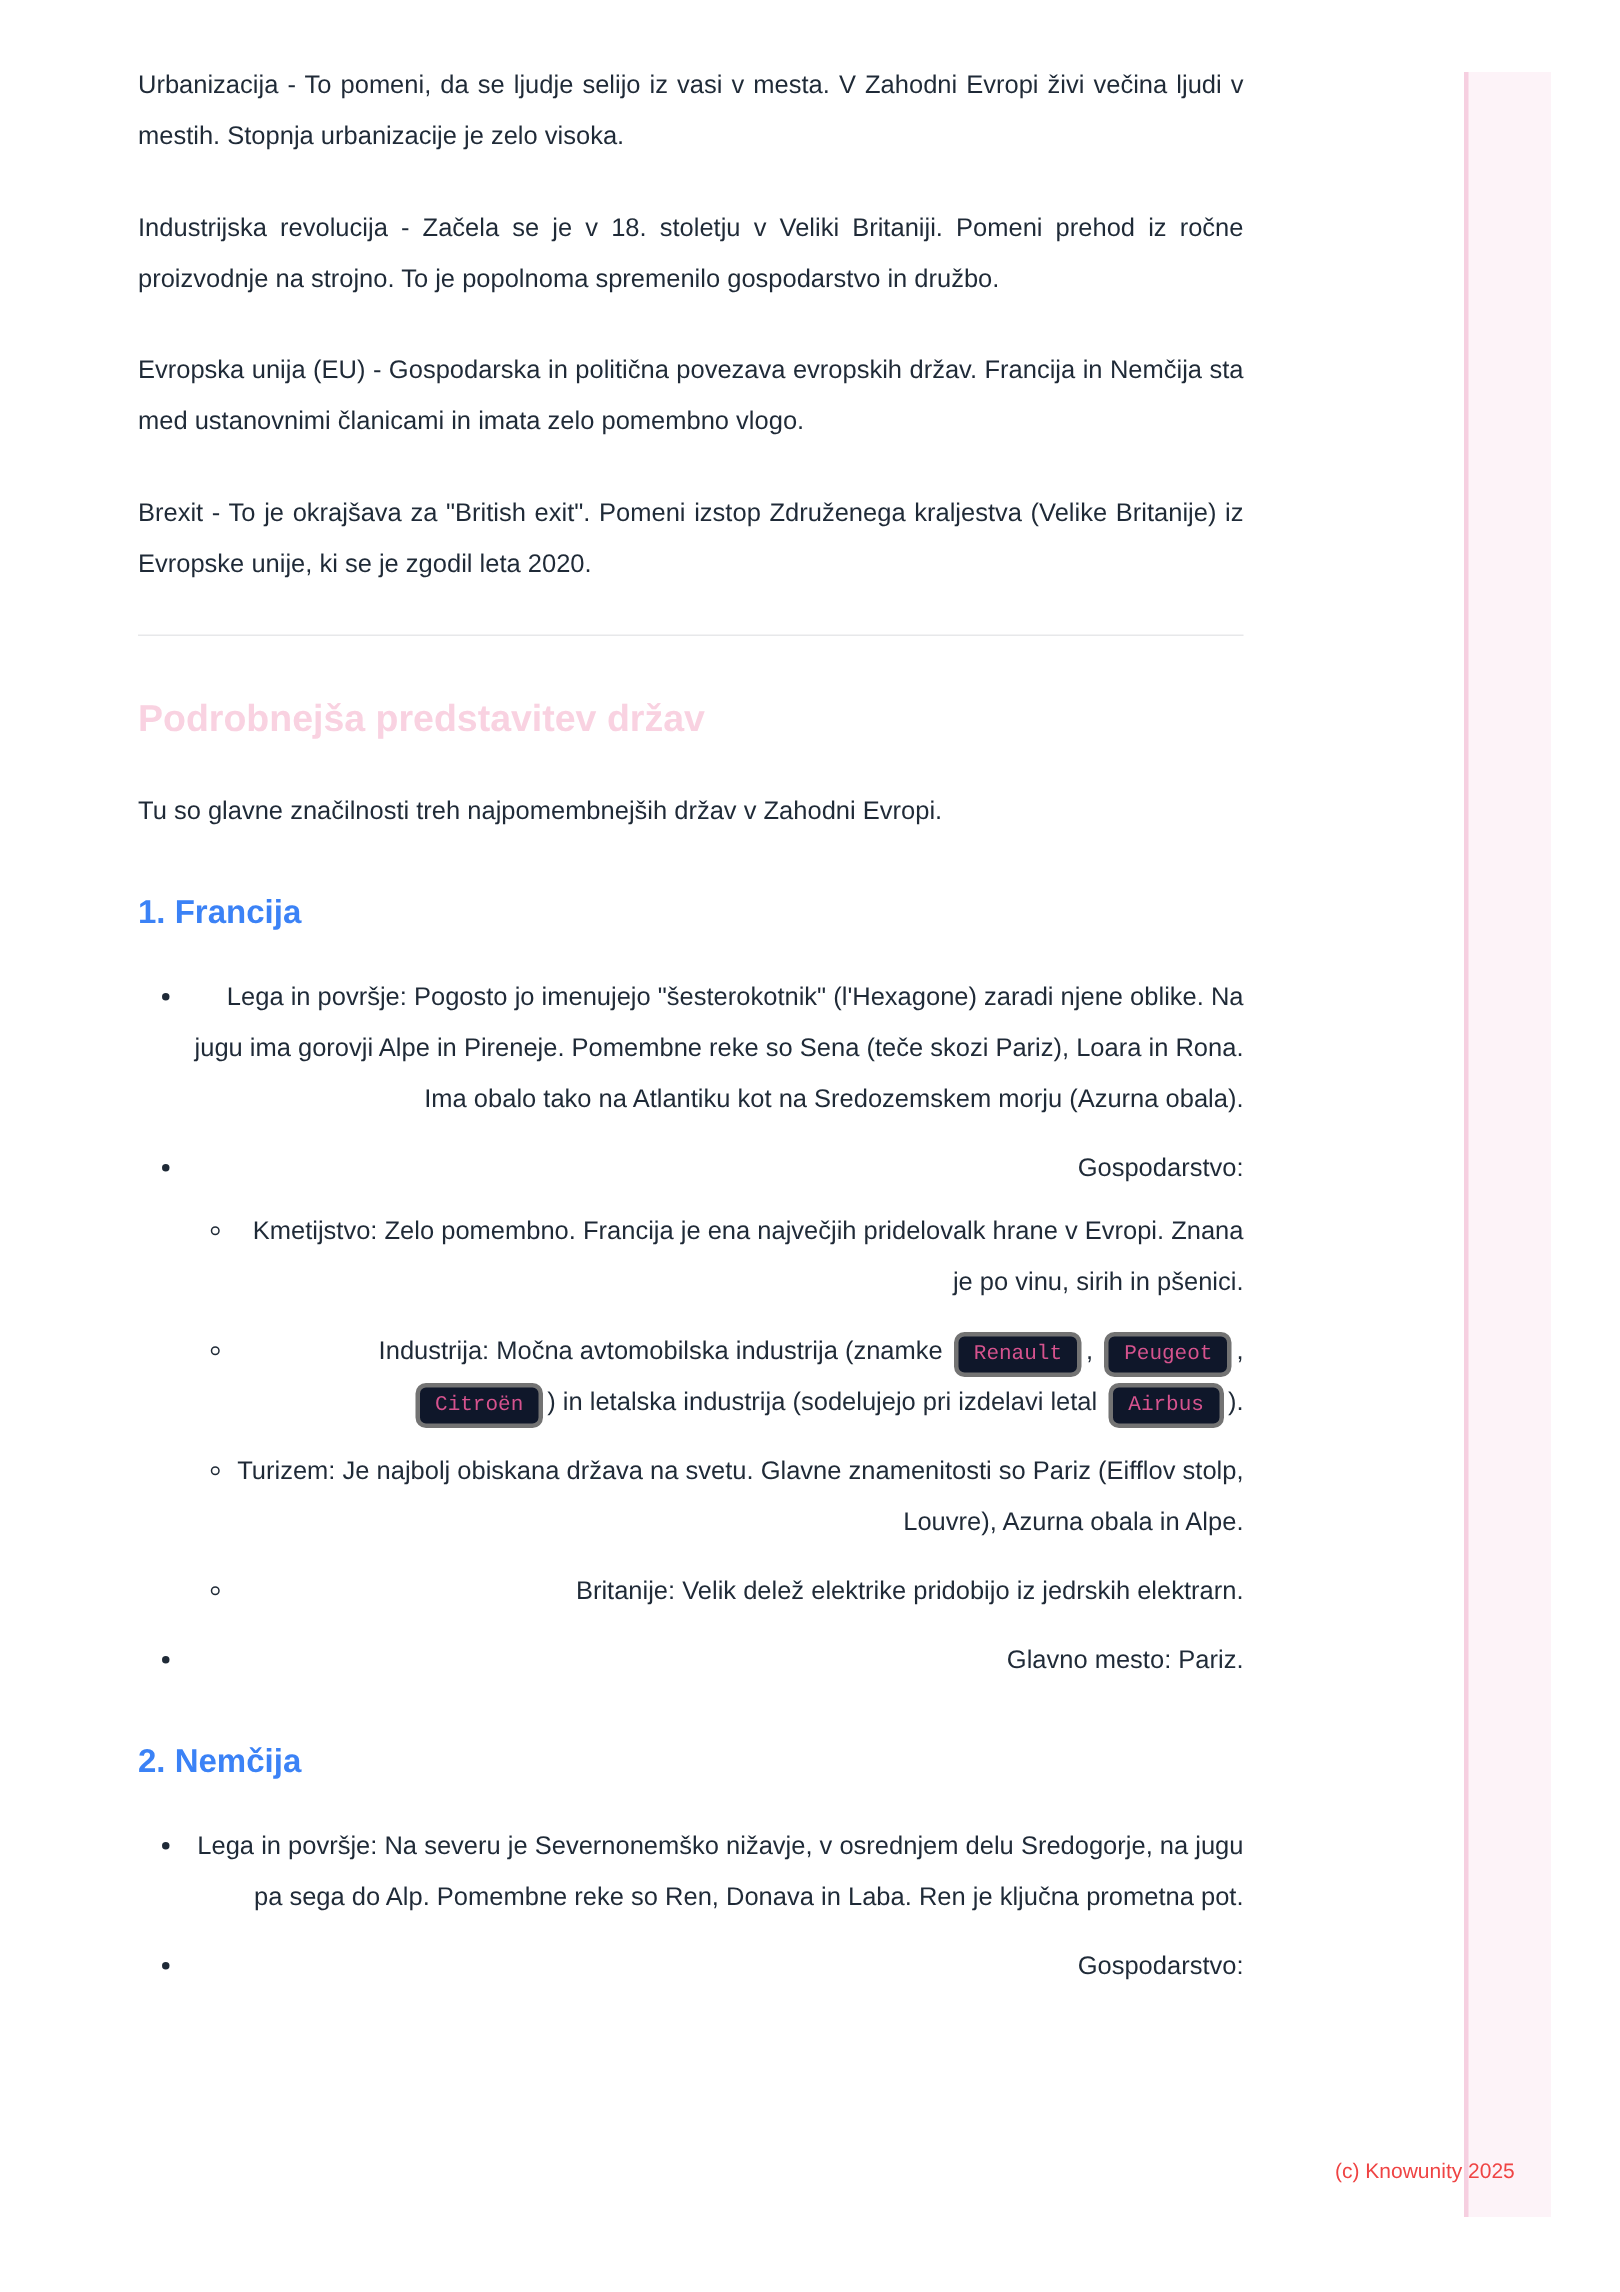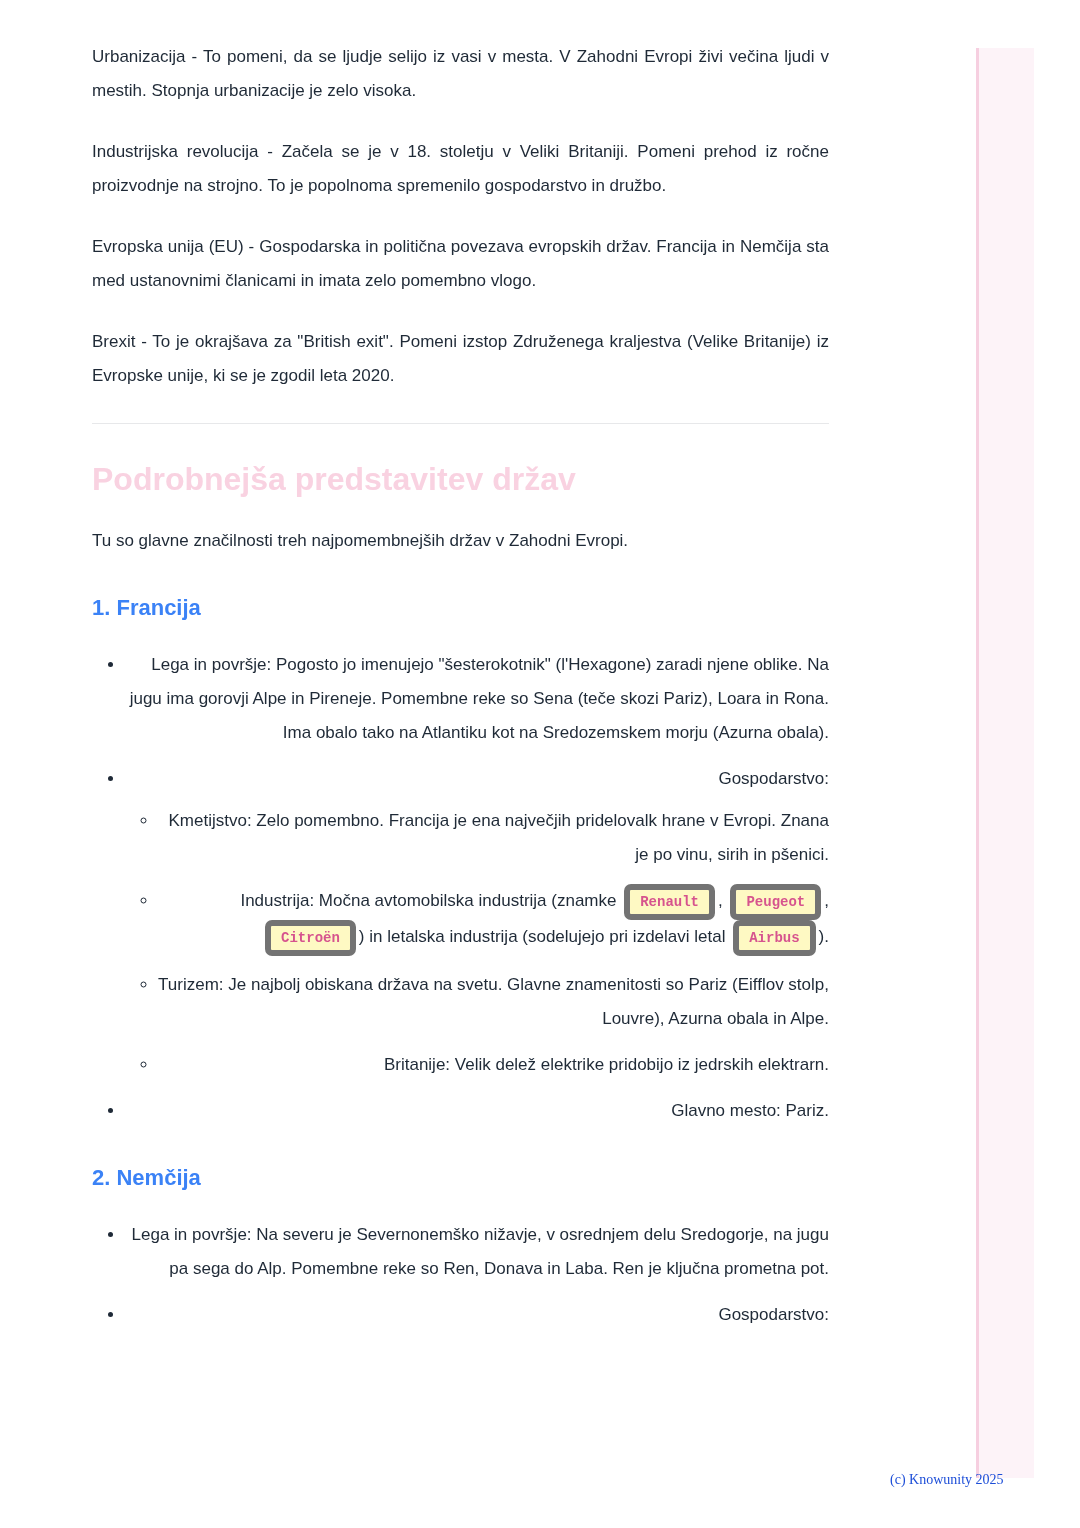--- a/index.html
+++ b/index.html
@@ -23,21 +23,21 @@
   p.def {
     text-align: justify;
     margin: 0 0 27px 0;
   }
   hr.divider {
     border: none;
     border-top: 1px solid #e7e8ea;
     margin: 30px 0 0 0;
   }
   h1.section-title {
-    font-size: 32px;
+    font-size: 25px;
     line-height: 34px;
     color: #f9d2e1;
     font-weight: bold;
     margin: 38px 0 28px 0;
   }
   p.intro { margin: 0 0 8px 0; }
   h2.country {
     font-size: 22px;
     line-height: 28px;
     color: #3b82f6;
@@ -53,46 +53,45 @@
   ul.l2 {
     list-style: circle;
     margin: 8px 0 0 0;
     padding-left: 33px;
   }
   ul.l2 > li { margin-bottom: 12px; }
   .badge {
     display: inline-block;
     font-family: "Liberation Mono", "DejaVu Sans Mono", monospace;
     font-size: 14px;
-    font-weight: bold;
+    font-weight: normal;
     line-height: 20px;
     color: #d6538e;
-    background: #fef9c3;
-    border: 6px solid #737373;
+    background: #0f172a;
+    border: 3px solid #737373;
     border-radius: 7px;
     padding: 2px 10px;
     margin: 0 3px;
     white-space: nowrap;
   }
   .side-strip {
     position: absolute;
     left: 976px; top: 48px;
     width: 58px; height: 1430px;
     background: #fdf3f8;
     border-left: 3px solid #f6cfe0;
   }
   .copyright {
     position: absolute;
-    top: 1470px; left: 890px;
+    top: 1437px; left: 890px;
     font-size: 14px;
     line-height: 20px;
-    color: #1d4ed8;
+    color: #ef4444;
     z-index: 2;
     white-space: nowrap;
-    font-family: Liberation Serif, serif;
   }
 </style>
 </head>
 <body>
 
 <div class="side-strip"></div>
 
 <div class="content">
 
   <p class="def"><span class="b">Urbanizacija</span><span> - To pomeni, da se ljudje selijo iz vasi v mesta. V Zahodni Evropi živi večina ljudi v mestih. Stopnja urbanizacije je zelo visoka.</span></p>

